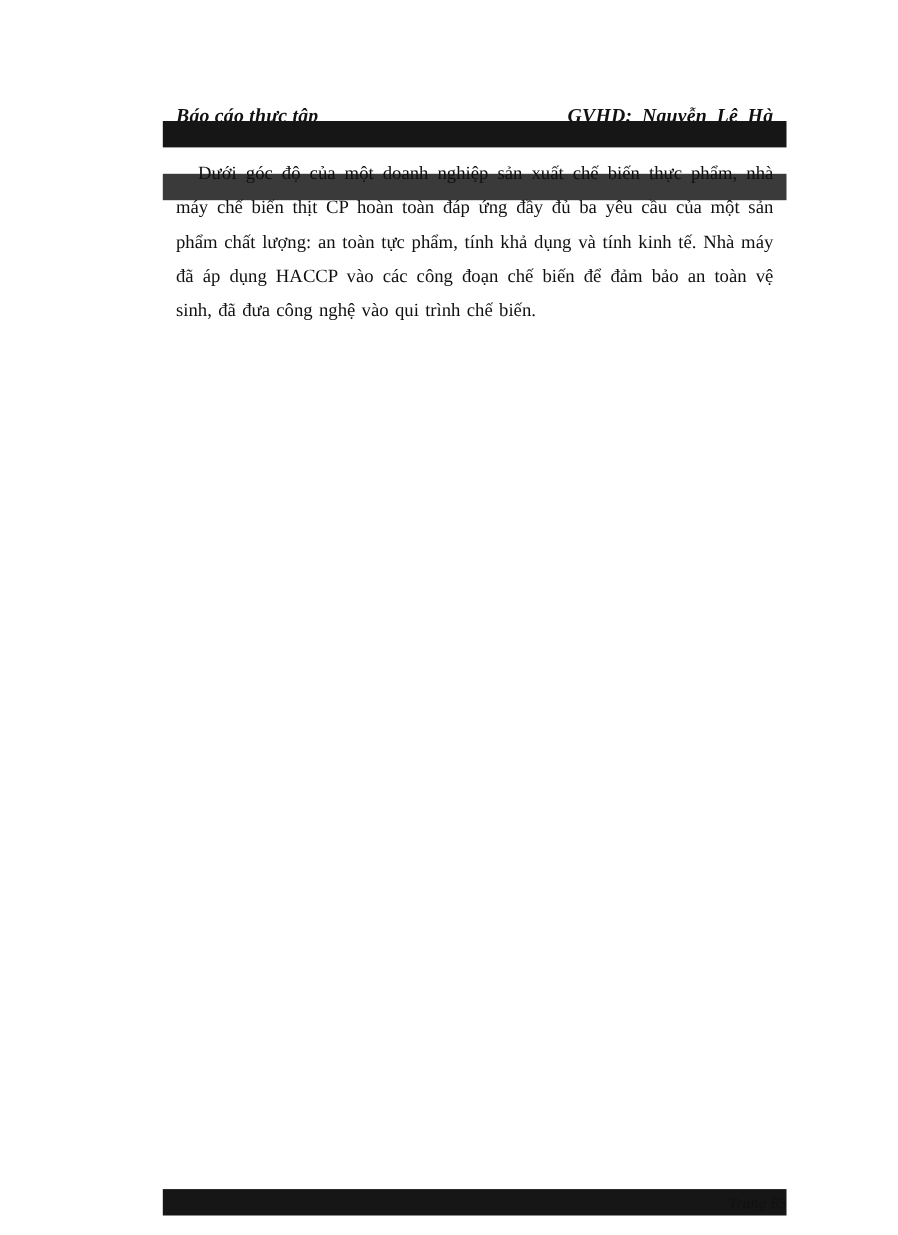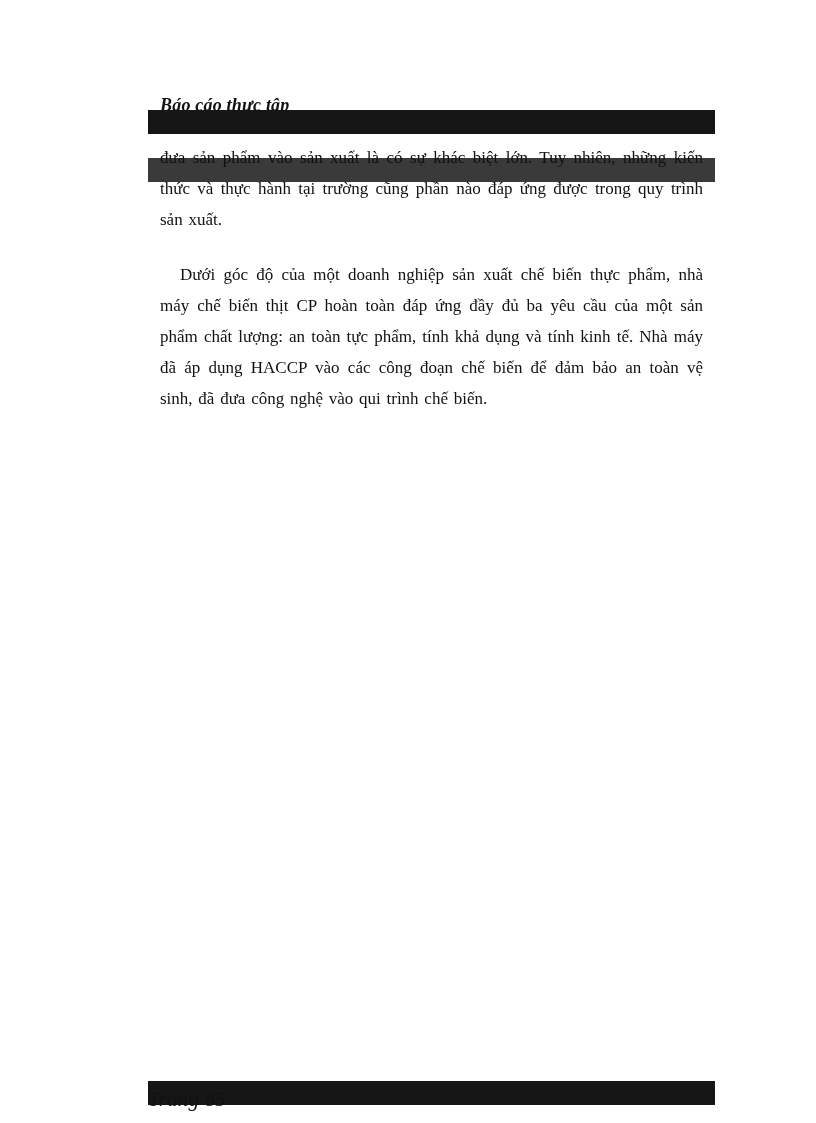--- a/index.html
+++ b/index.html
@@ -53,21 +53,22 @@
   .body-text p.indent-none  { text-indent: 0; }
   .body-text p.indent-small { text-indent: 20px; }
   .body-text p.indent-large { text-indent: 38px; }
   
   .footer-rule { top: 1045px; }
   .footer-text {
     position: absolute;
     left: 112px;
     top: 1051px;
     width: 591px;
-    font-size: 21px;
+    text-align: right;
+    font-size: 14px;
     font-style: italic;
     letter-spacing: 0.2px;
   }
   
   .bottom-dotted {
     position: absolute;
     left: 0;
     top: 1114px;
     width: 816px;
     height: 2px;
@@ -78,30 +79,30 @@
     );
   }
 </style>
 </head>
 <body>
 
 <div class="page">
 
   <div class="header">
     <span class="left">Báo cáo thực tập</span>
+    <span class="right">GVHD: Nguyễn Lệ Hà</span>
   </div>
 
   <div class="rule header-rule">
     <div class="thick"></div>
     <div class="gap"></div>
     <div class="thin"></div>
   </div>
 
   <div class="body-text">
-    <p class="indent-none">đưa sản phẩm vào sản xuất là có sự khác biệt lớn. Tuy nhiên, những kiến thức và thực hành tại trường cũng phần nào đáp ứng được trong quy trình sản xuất.</p>
     <p class="indent-small">Dưới góc độ của một doanh nghiệp sản xuất chế biến thực phẩm, nhà máy chế biến thịt CP hoàn toàn đáp ứng đầy đủ ba yêu cầu của một sản phẩm chất lượng: an toàn tực phẩm, tính khả dụng và tính kinh tế. Nhà máy đã áp dụng HACCP vào các công đoạn chế biến để đảm bảo an toàn vệ sinh, đã đưa công nghệ vào qui trình chế biến.</p>
   </div>
 
   <div class="rule footer-rule">
     <div class="thick"></div>
     <div class="gap"></div>
     <div class="thin"></div>
   </div>
 
   <div class="footer-text">Trang 85</div>

